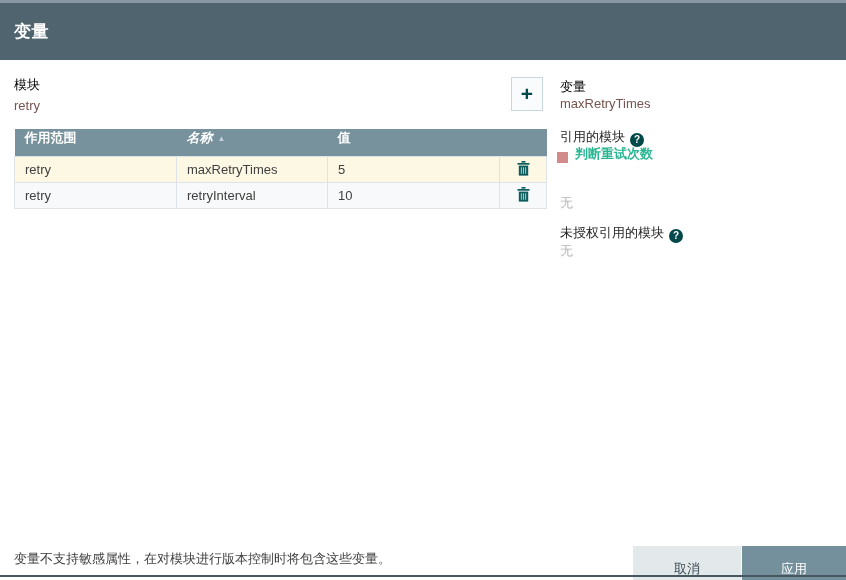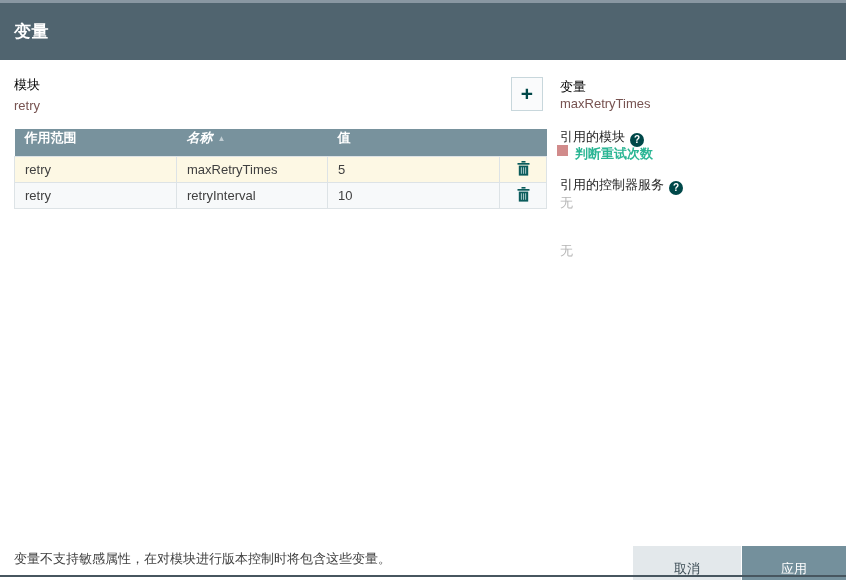--- a/index.html
+++ b/index.html
@@ -85,21 +85,21 @@
     display: inline-block; width: 14px; height: 14px;
     background: #004849; color: #ffffff;
     border-radius: 50%; font-size: 10px; font-weight: bold;
     text-align: center; line-height: 14px;
     margin-left: 5px; vertical-align: -2px; cursor: pointer;
   }
   .empty-value { color: #b5b5b5; }
 
   .ref-module-row {
     position: absolute; left: 557px;
-    display: flex; align-items: flex-start; cursor: pointer;
+    display: flex; align-items: flex-end; cursor: pointer;
   }
   .module-state-square {
     width: 11px; height: 11px; background: #d18b8b;
     display: inline-block; margin-right: 7px;
   }
   .ref-module-link {
     color: #2bb694; font-size: 13px; font-weight: bold;
   }
 
   
@@ -199,24 +199,24 @@
   <div class="details-item field-value" style="top:96px; margin-top:0">maxRetryTimes</div>
 
   <div class="details-item" style="top:128px">
     <span class="details-label">引用的模块</span><span class="help-icon">?</span>
   </div>
   <div class="ref-module-row" style="top:145px">
     <span class="module-state-square"></span>
     <span class="ref-module-link">判断重试次数</span>
   </div>
 
-  <div class="details-item" style="top:176px">
-    <span class="details-label">引用的控制器服务</span><span class="help-icon">?</span>
-  </div>
   <div class="details-item empty-value" style="top:194px">无</div>
 
+  <div class="details-item" style="top:224px">
+    <span class="details-label">未授权引用的模块</span><span class="help-icon">?</span>
+  </div>
   <div class="details-item empty-value" style="top:242px">无</div>
 
   <div class="footer-tip">变量不支持敏感属性，在对模块进行版本控制时将包含这些变量。</div>
   <button class="btn btn-cancel">取消</button>
   <button class="btn btn-apply">应用</button>
   <div class="bottom-line"></div>
 </div>
 
 </body></html>

